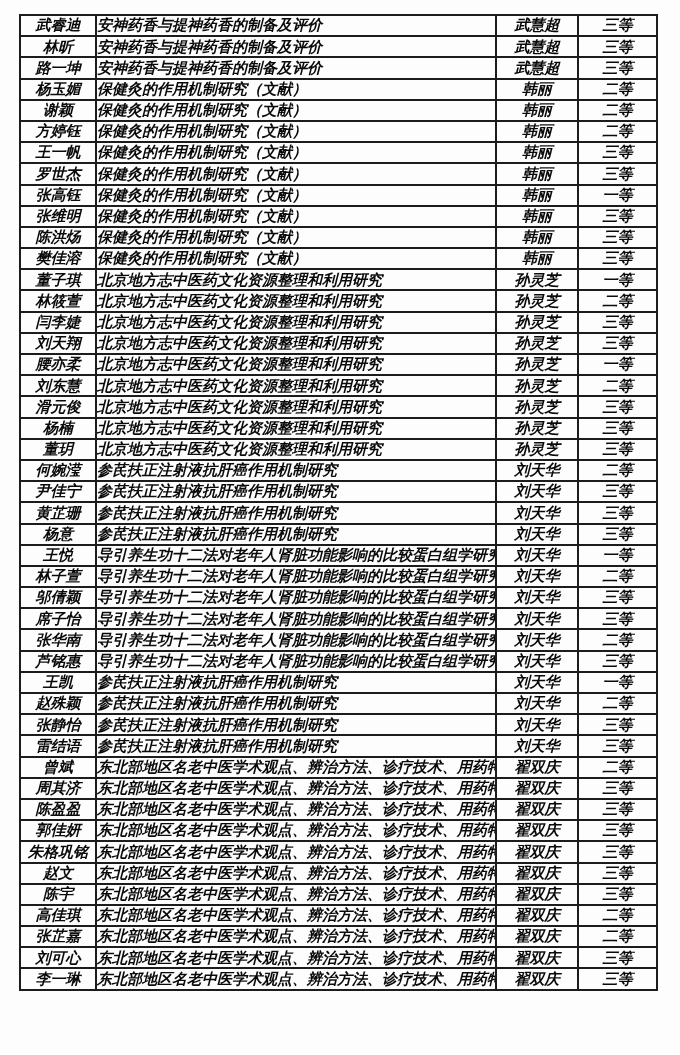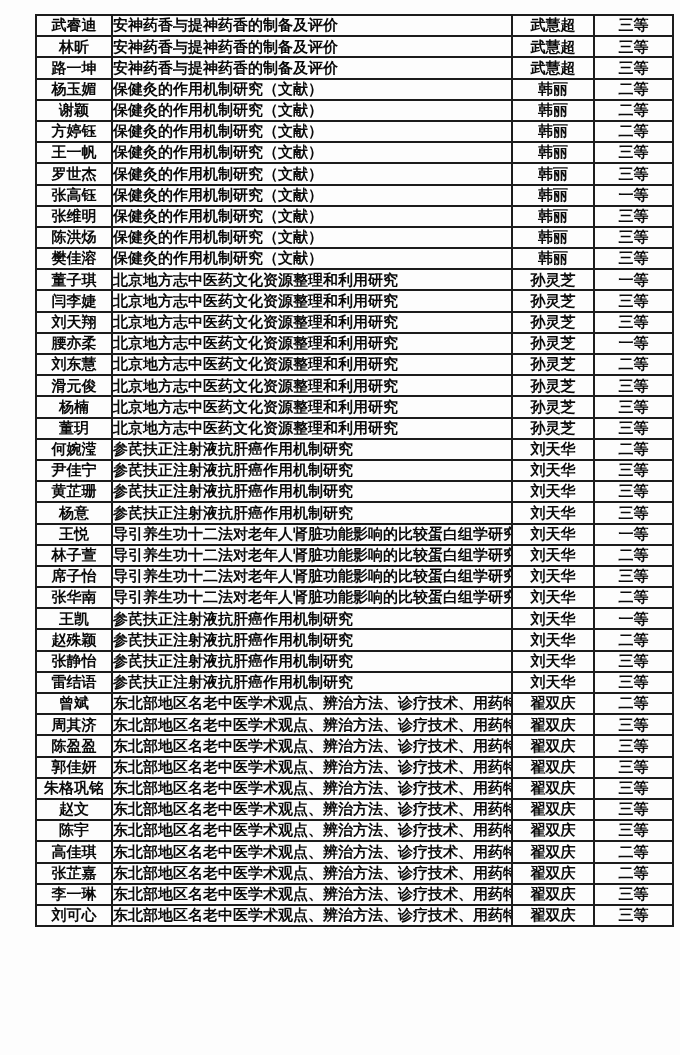--- a/index.html
+++ b/index.html
@@ -5,22 +5,23 @@
   html, body {
     margin: 0;
     padding: 0;
     width: 680px;
     height: 1055px;
     background: #fdfdfd;
     font-family: "Liberation Sans", sans-serif;
   }
   .page {
     position: absolute;
-    left: 35px;
+    left: 19px;
     top: 14px;
+    font-style: italic;
   }
   table.award-table {
     border-collapse: collapse;
     table-layout: fixed;
     width: 637px;
   }
   table.award-table tr {
     height: 21.2px;
   }
   table.award-table td {
@@ -135,20 +136,26 @@
     <td class="c-grade">三等</td>
   </tr>
 
   <tr class="award-row">
     <td class="c-name">董子琪</td>
     <td class="c-title">北京地方志中医药文化资源整理和利用研究</td>
     <td class="c-superv">孙灵芝</td>
     <td class="c-grade">一等</td>
   </tr>
 
+  <tr class="award-row">
+    <td class="c-name">林筱萱</td>
+    <td class="c-title">北京地方志中医药文化资源整理和利用研究</td>
+    <td class="c-superv">孙灵芝</td>
+    <td class="c-grade">二等</td>
+  </tr>
 
   <tr class="award-row">
     <td class="c-name">闫李婕</td>
     <td class="c-title">北京地方志中医药文化资源整理和利用研究</td>
     <td class="c-superv">孙灵芝</td>
     <td class="c-grade">三等</td>
   </tr>
 
   <tr class="award-row">
     <td class="c-name">刘天翔</td>
@@ -228,35 +235,47 @@
     <td class="c-grade">一等</td>
   </tr>
 
   <tr class="award-row">
     <td class="c-name">林子萱</td>
     <td class="c-title">导引养生功十二法对老年人肾脏功能影响的比较蛋白组学研究</td>
     <td class="c-superv">刘天华</td>
     <td class="c-grade">二等</td>
   </tr>
 
+  <tr class="award-row">
+    <td class="c-name">邬倩颖</td>
+    <td class="c-title">导引养生功十二法对老年人肾脏功能影响的比较蛋白组学研究</td>
+    <td class="c-superv">刘天华</td>
+    <td class="c-grade">三等</td>
+  </tr>
 
   <tr class="award-row">
     <td class="c-name">席子怡</td>
     <td class="c-title">导引养生功十二法对老年人肾脏功能影响的比较蛋白组学研究</td>
     <td class="c-superv">刘天华</td>
     <td class="c-grade">三等</td>
   </tr>
 
   <tr class="award-row">
     <td class="c-name">张华南</td>
     <td class="c-title">导引养生功十二法对老年人肾脏功能影响的比较蛋白组学研究</td>
     <td class="c-superv">刘天华</td>
     <td class="c-grade">二等</td>
   </tr>
 
+  <tr class="award-row">
+    <td class="c-name">芦铭惠</td>
+    <td class="c-title">导引养生功十二法对老年人肾脏功能影响的比较蛋白组学研究</td>
+    <td class="c-superv">刘天华</td>
+    <td class="c-grade">三等</td>
+  </tr>
 
   <tr class="award-row">
     <td class="c-name">王凯</td>
     <td class="c-title">参芪扶正注射液抗肝癌作用机制研究</td>
     <td class="c-superv">刘天华</td>
     <td class="c-grade">一等</td>
   </tr>
 
   <tr class="award-row">
     <td class="c-name">赵殊颖</td>
@@ -337,27 +356,27 @@
   </tr>
 
   <tr class="award-row">
     <td class="c-name">张芷嘉</td>
     <td class="c-title">东北部地区名老中医学术观点、辨治方法、诊疗技术、用药特</td>
     <td class="c-superv">翟双庆</td>
     <td class="c-grade">二等</td>
   </tr>
 
   <tr class="award-row">
+    <td class="c-name">刘可心</td>
+    <td class="c-title">东北部地区名老中医学术观点、辨治方法、诊疗技术、用药特</td>
+    <td class="c-superv">翟双庆</td>
+    <td class="c-grade">三等</td>
+  </tr>
+
+  <tr class="award-row">
     <td class="c-name">李一琳</td>
-    <td class="c-title">东北部地区名老中医学术观点、辨治方法、诊疗技术、用药特</td>
-    <td class="c-superv">翟双庆</td>
-    <td class="c-grade">三等</td>
-  </tr>
-
-  <tr class="award-row">
-    <td class="c-name">刘可心</td>
     <td class="c-title">东北部地区名老中医学术观点、辨治方法、诊疗技术、用药特</td>
     <td class="c-superv">翟双庆</td>
     <td class="c-grade">三等</td>
   </tr>
 </tbody>
   </table>
 </div>
 
 </body></html>

